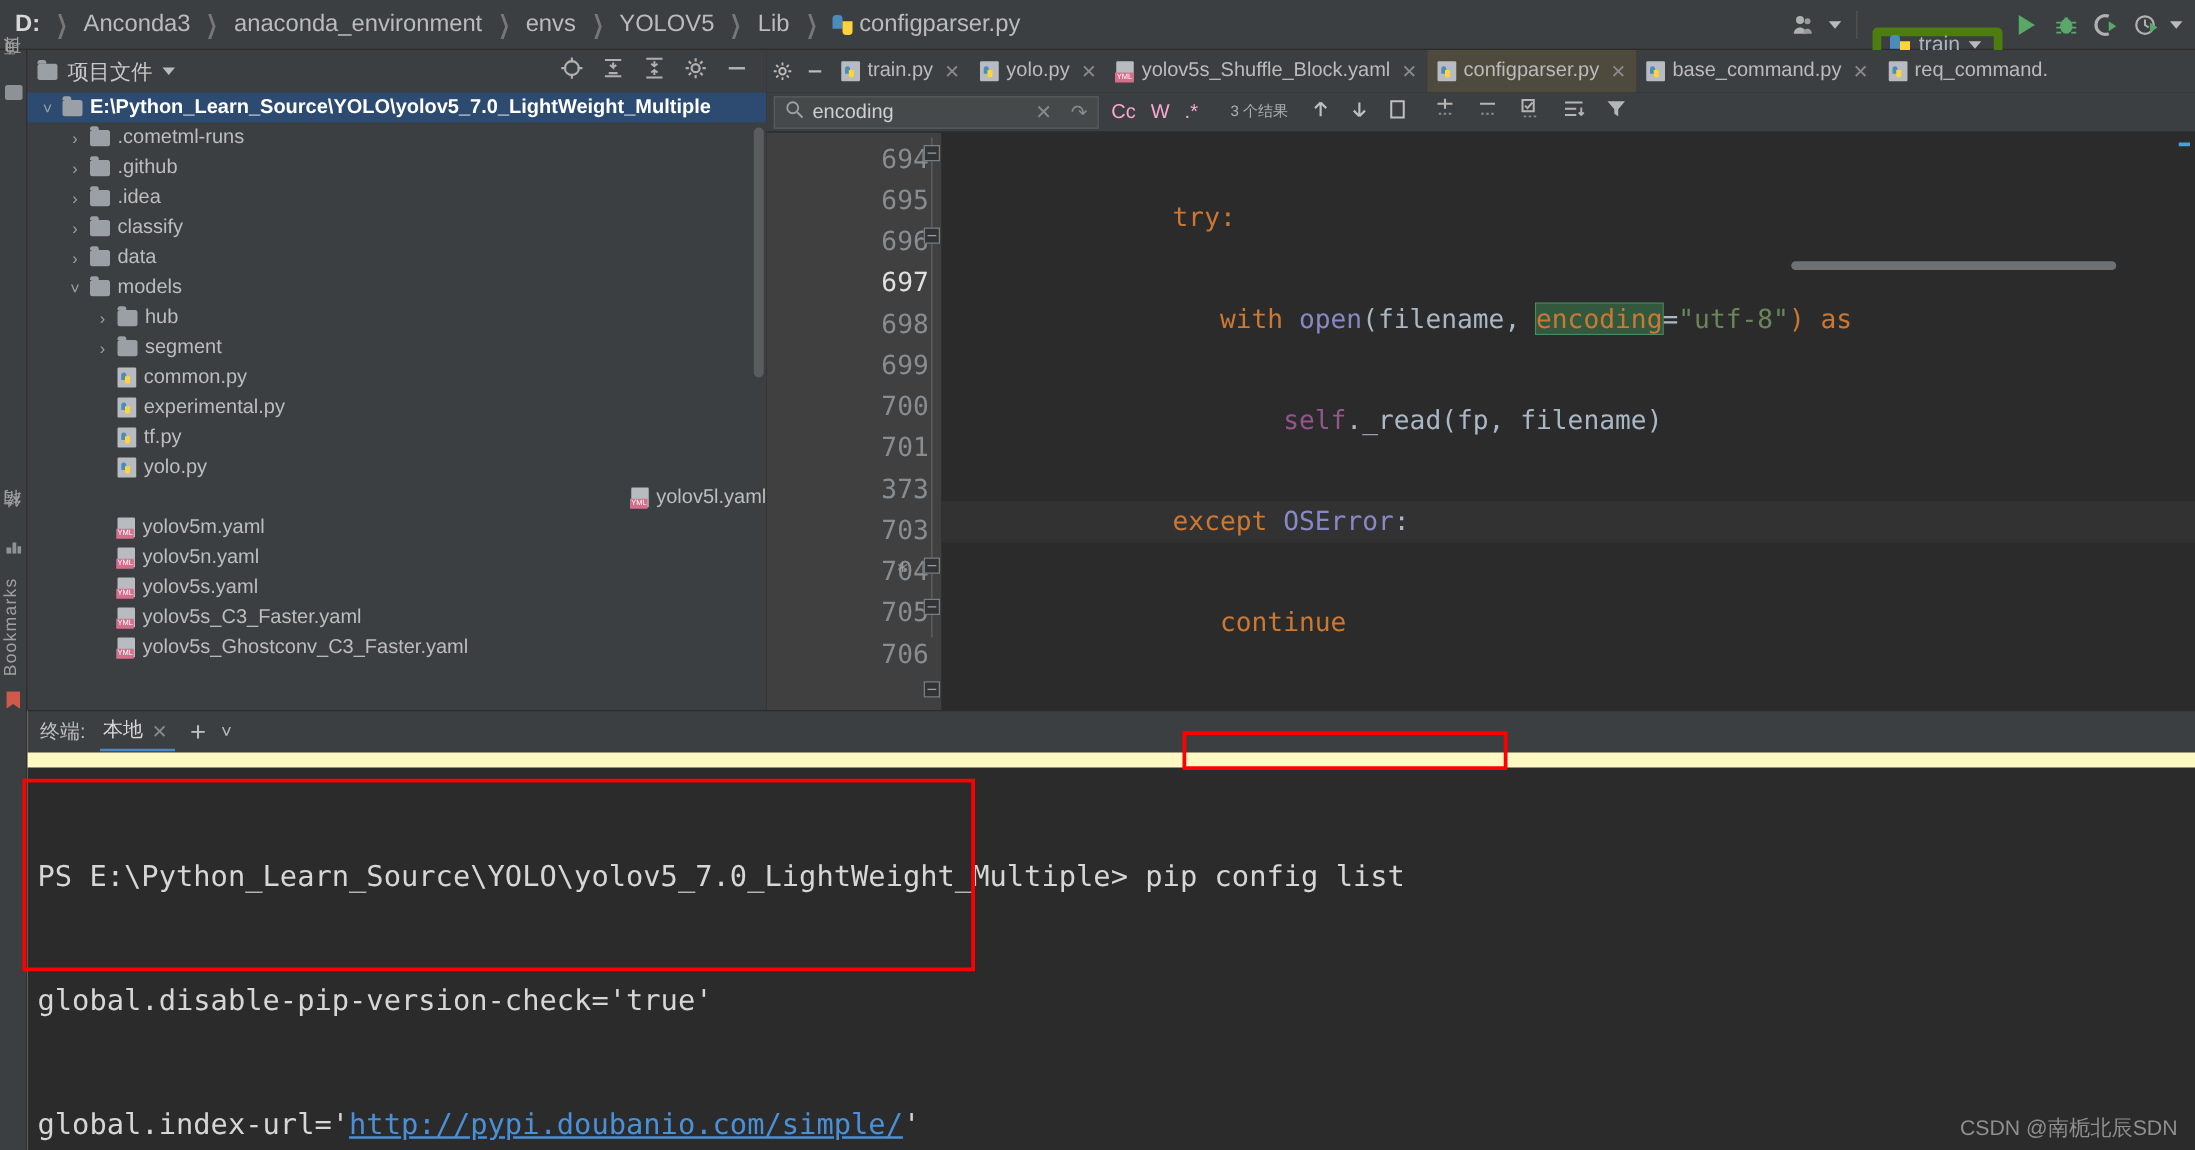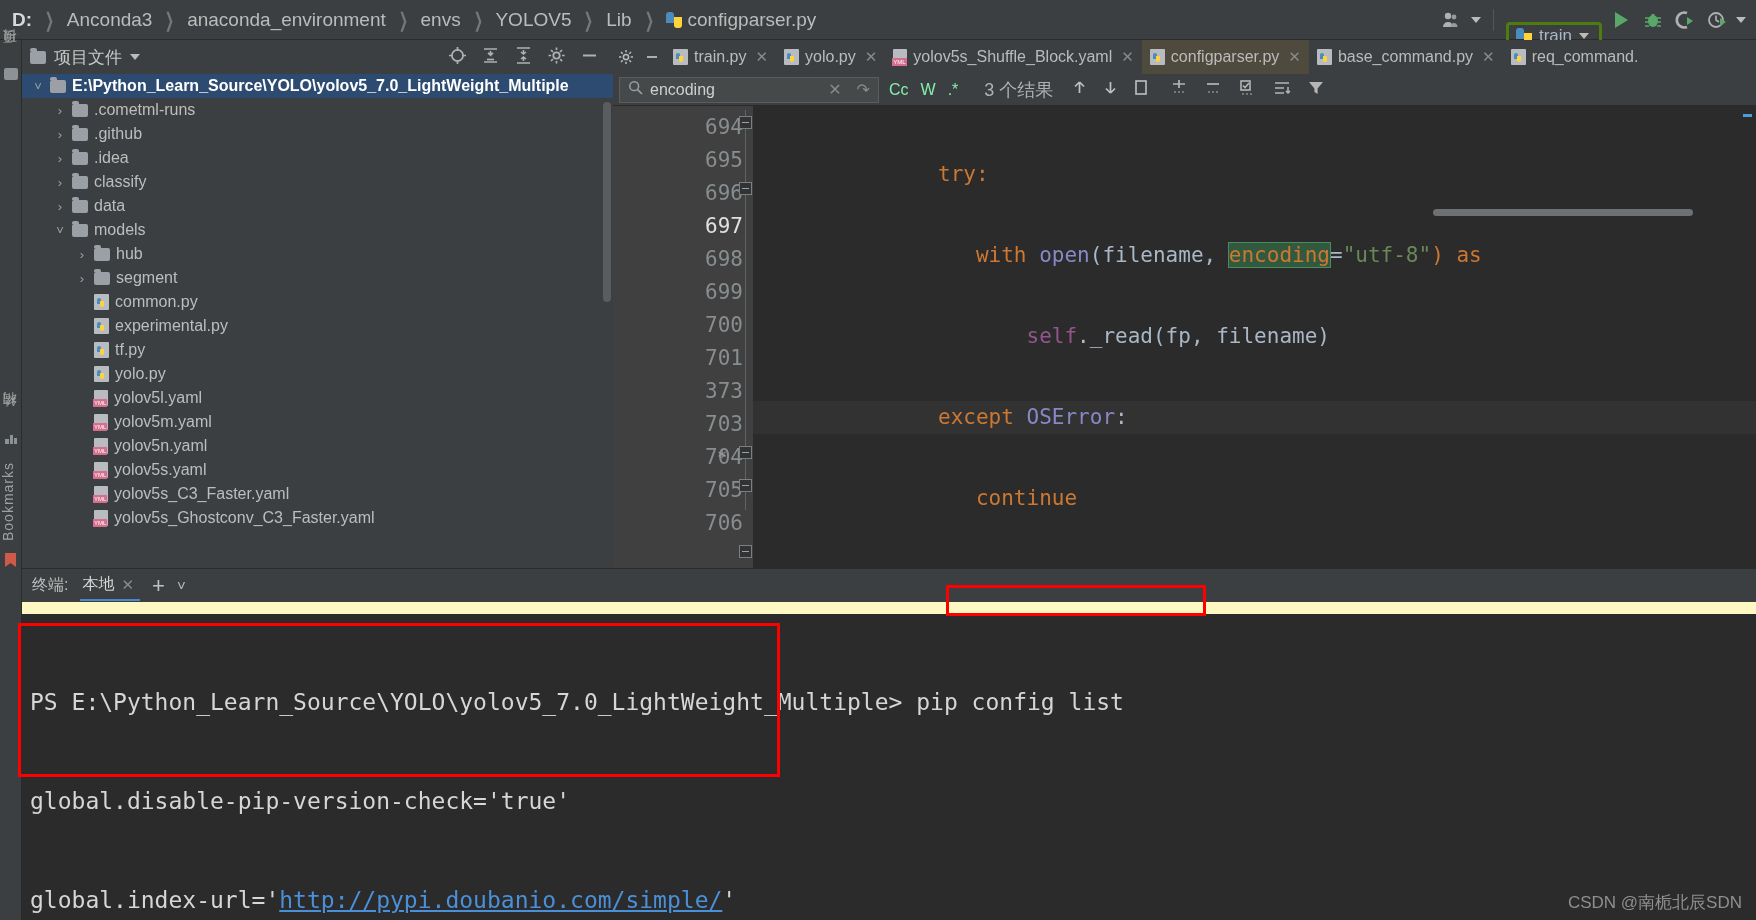--- a/index.html
+++ b/index.html
@@ -23,21 +23,21 @@
   .crumb-sep {
     color: #777; font-size: 20px; margin: 0 9px; transform: scaleX(0.55);
     display: inline-block;
   }
   .crumb-file { display: flex; align-items: center; gap: 5px; }
 
   .topbar-right { display: flex; align-items: center; gap: 6px; padding-right: 10px; }
   .vsep { width: 1px; height: 22px; background: #555; margin: 0 6px; }
   .run-config {
     display: flex; align-items: center; gap: 7px;
-    border: 3px solid #4d7c0f; border-radius: 4px;
+    border: 7px solid #4d7c0f; border-radius: 4px;
     padding: 4px 10px 4px 7px; height: 28px; margin-top: 32px;
   }
   .run-config-label { color: #a9b7c6; font-size: 17px; }
   .caret-down {
     width: 0; height: 0; border-left: 5px solid transparent;
     border-right: 5px solid transparent; border-top: 6px solid #bbb;
   }
   .icon-btn { display: flex; align-items: center; justify-content: center;
     width: 26px; height: 26px; }
 
@@ -137,22 +137,22 @@
   .findbar {
     height: 32px; background: #3c3f41; display: flex; align-items: center;
     gap: 0px; font-size: 16px; color: #bbbbbb; border-bottom: 1px solid #2b2b2b;
   }
   .find-input-wrap {
     display: flex; align-items: center; gap: 7px; width: 260px;
     background: #45494a; height: 26px; margin-left: 6px; padding: 0 8px;
     border: 1px solid #5a5d5e;
   }
   .find-text { color: #cfcfcf; }
-  .find-opts { display: flex; align-items: flex-start; gap: 12px; margin-left: 10px; color: #86efac; }
-  .find-count { margin-left: 26px; color: #b0b0b0; font-size: 18px; }
+  .find-opts { display: flex; align-items: flex-start; gap: 12px; margin-left: 10px; color: #f9a8d4; }
+  .find-count { margin-left: 26px; color: #b0b0b0; font-size: 12px; }
   .find-nav { display: flex; align-items: center; gap: 14px; margin-left: 18px; color: #c0c0c0; }
   .find-tools { display: flex; align-items: center; gap: 16px; margin-left: 22px; color: #b5b5b5; }
 
   .code-wrap {
     position: relative; height: 490px; background: #2b2b2b; display: flex;
     overflow: hidden;
   }
   .gutter {
     width: 140px; background: #404040; flex: none; position: relative;
     padding-top: 4px;
@@ -452,21 +452,21 @@
             <span class="tree-label">tf.py</span>
           </div>
           <div class="tree-row" style="padding-left: 54px;">
             <span class="arrow"></span>
             <span class="pyfile-ico">
               <span class="doc"></span>
               <span class="pb"></span>
             </span>
             <span class="tree-label">yolo.py</span>
           </div>
-          <div class="tree-row" style="padding-left: 54px;">
+          <div class="tree-row" style="padding-left: 54px; justify-content: flex-end;">
             <span class="arrow"></span>
             <span class="yml-ico"></span>
             <span class="tree-label">yolov5l.yaml</span>
           </div>
           <div class="tree-row" style="padding-left: 54px;">
             <span class="arrow"></span>
             <span class="yml-ico"></span>
             <span class="tree-label">yolov5m.yaml</span>
           </div>
           <div class="tree-row" style="padding-left: 54px;">

